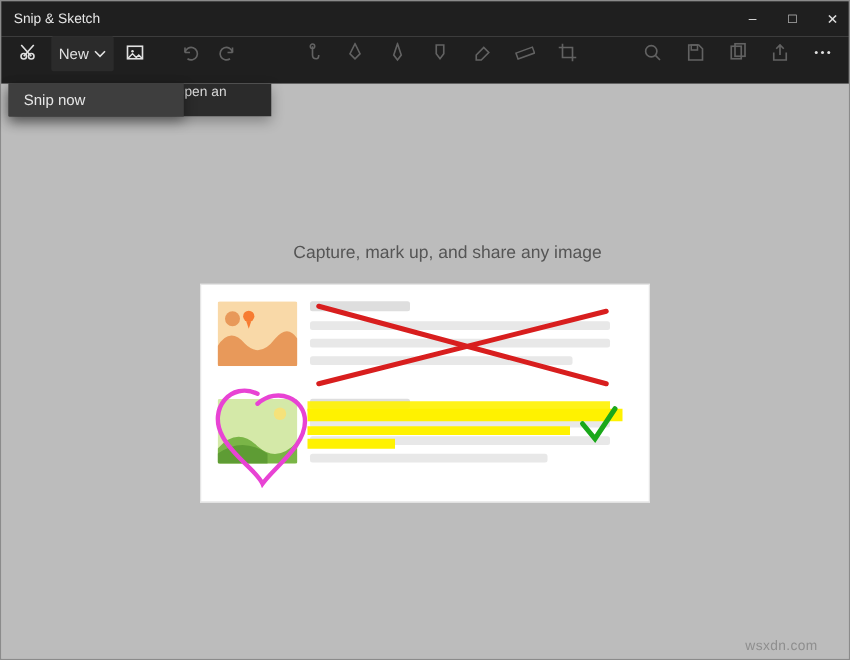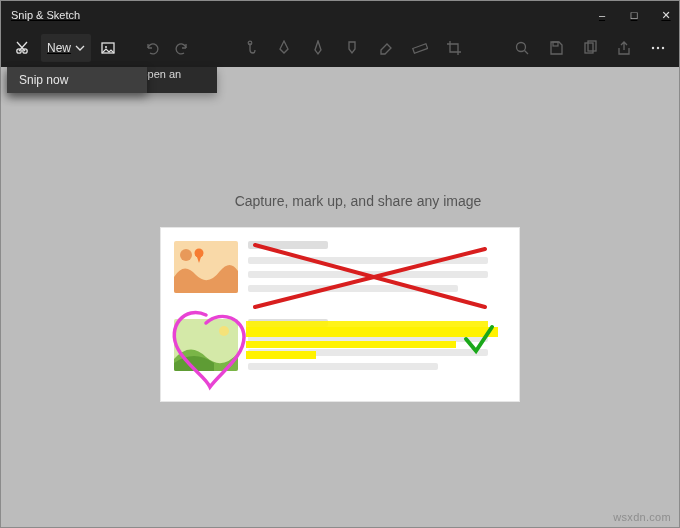--- a/index.html
+++ b/index.html
@@ -1,23 +1,23 @@
 <!DOCTYPE html>
 <html><head>
   <meta charset="utf-8">
   <style>
     * { margin: 0; padding: 0; box-sizing: border-box; font-family: "Segoe UI", sans-serif; }
     body { width: 680px; height: 528px; background: #ffffff; overflow: hidden; position: relative; }
-    .frame { position: absolute; inset: 0; border: 1px solid #8b8b8b; background: #bcbcbc; text-decoration: underline; }
+    .frame { position: absolute; inset: 0; border: 1px solid #8b8b8b; background: #bcbcbc; }
 
     .titlebar { height: 28px; background: #1f1f1f; color: #e6e6e6; display: flex; align-items: center; justify-content: space-between; padding: 0 6px 0 10px; font-size: 11px; }
     .winctrls { display: flex; gap: 18px; color: #e0e0e0; }
     .winctrls span { width: 14px; text-align: center; cursor: default; }
 
-    .toolbar { height: 38px; background: #1f1f1f; display: flex; align-items: center; padding: 0 8px; gap: 4px; color: #e0e0e0; position: relative; }
+    .toolbar { height: 38px; background: #1f1f1f; display: flex; align-items: flex-start; padding: 0 8px; gap: 4px; color: #e0e0e0; position: relative; }
     .tool { width: 26px; height: 26px; display: flex; align-items: center; justify-content: center; border-radius: 2px; }
     .tool.disabled { opacity: 0.35; }
     .newbtn { display: flex; align-items: center; gap: 4px; height: 28px; padding: 0 6px; background: #2b2b2b; border-radius: 2px; margin-left: 2px; }
     .newbtn .label { font-size: 12px; }
     .toolbar .spacer { flex: 1; }
     .tool-group { display: flex; gap: 8px; align-items: center; }
 
     .dropdown { position: absolute; top: 66px; left: 6px; background: #2b2b2b; color: #e6e6e6; font-size: 12px; min-width: 140px; box-shadow: 0 4px 10px rgba(0,0,0,0.4); z-index: 10; }
     .dropdown .item { padding: 6px 12px; white-space: nowrap; }
     .dropdown .item.active { background: #3e3e3e; }
@@ -32,21 +32,21 @@
     .thumb { position: absolute; width: 64px; height: 52px; border-radius: 2px; overflow: hidden; }
     .thumb svg { width: 100%; height: 100%; display: block; }
     .thumb.a { left: 14px; top: 14px; }
     .thumb.b { left: 14px; top: 92px; }
 
     .tline { position: absolute; height: 7px; background: #e8e8e8; border-radius: 2px; }
     .tline.lg { background: #dedede; height: 8px; }
 
     .highlight { position: absolute; background: #fff200; }
 
-    .watermark { position: absolute; bottom: 4px; right: 8px; font-size: 11px; color: #8e8e8e; letter-spacing: 0.3px; }
+    .watermark { position: absolute; bottom: 4px; right: 25px; font-size: 11px; color: #8e8e8e; letter-spacing: 0.3px; }
   </style>
 </head>
 <body>
 
 <div class="frame">
 
   <div class="titlebar">
     <span>Snip &amp; Sketch</span>
     <div class="winctrls">
       <span>–</span>

